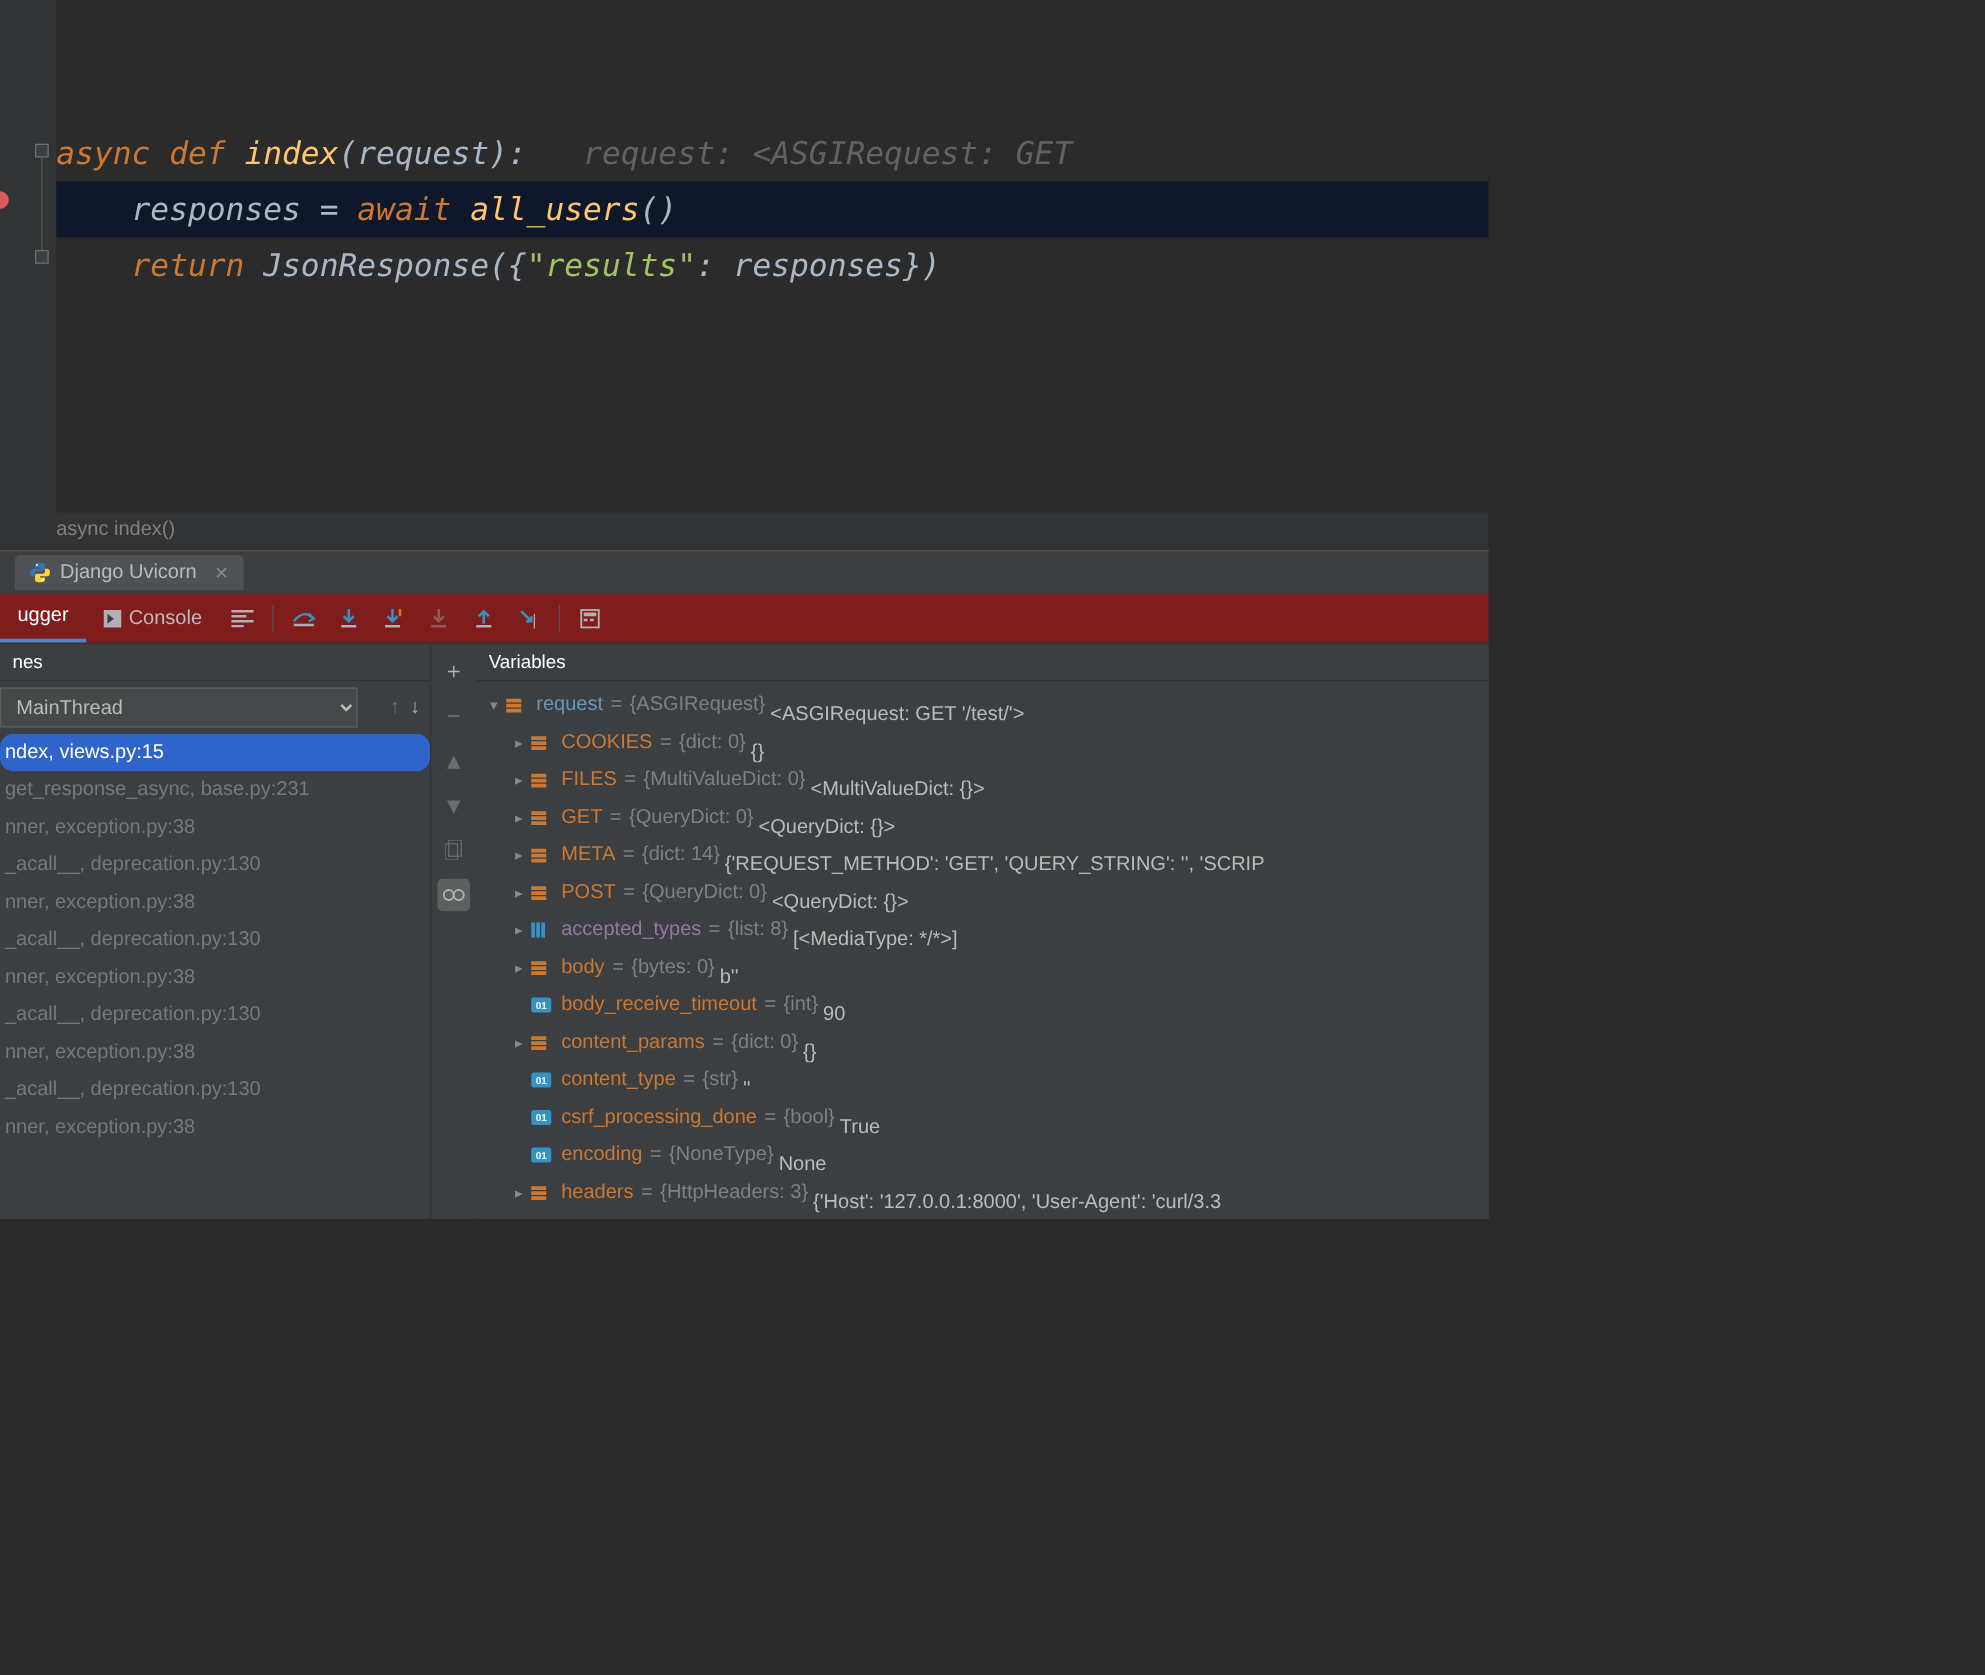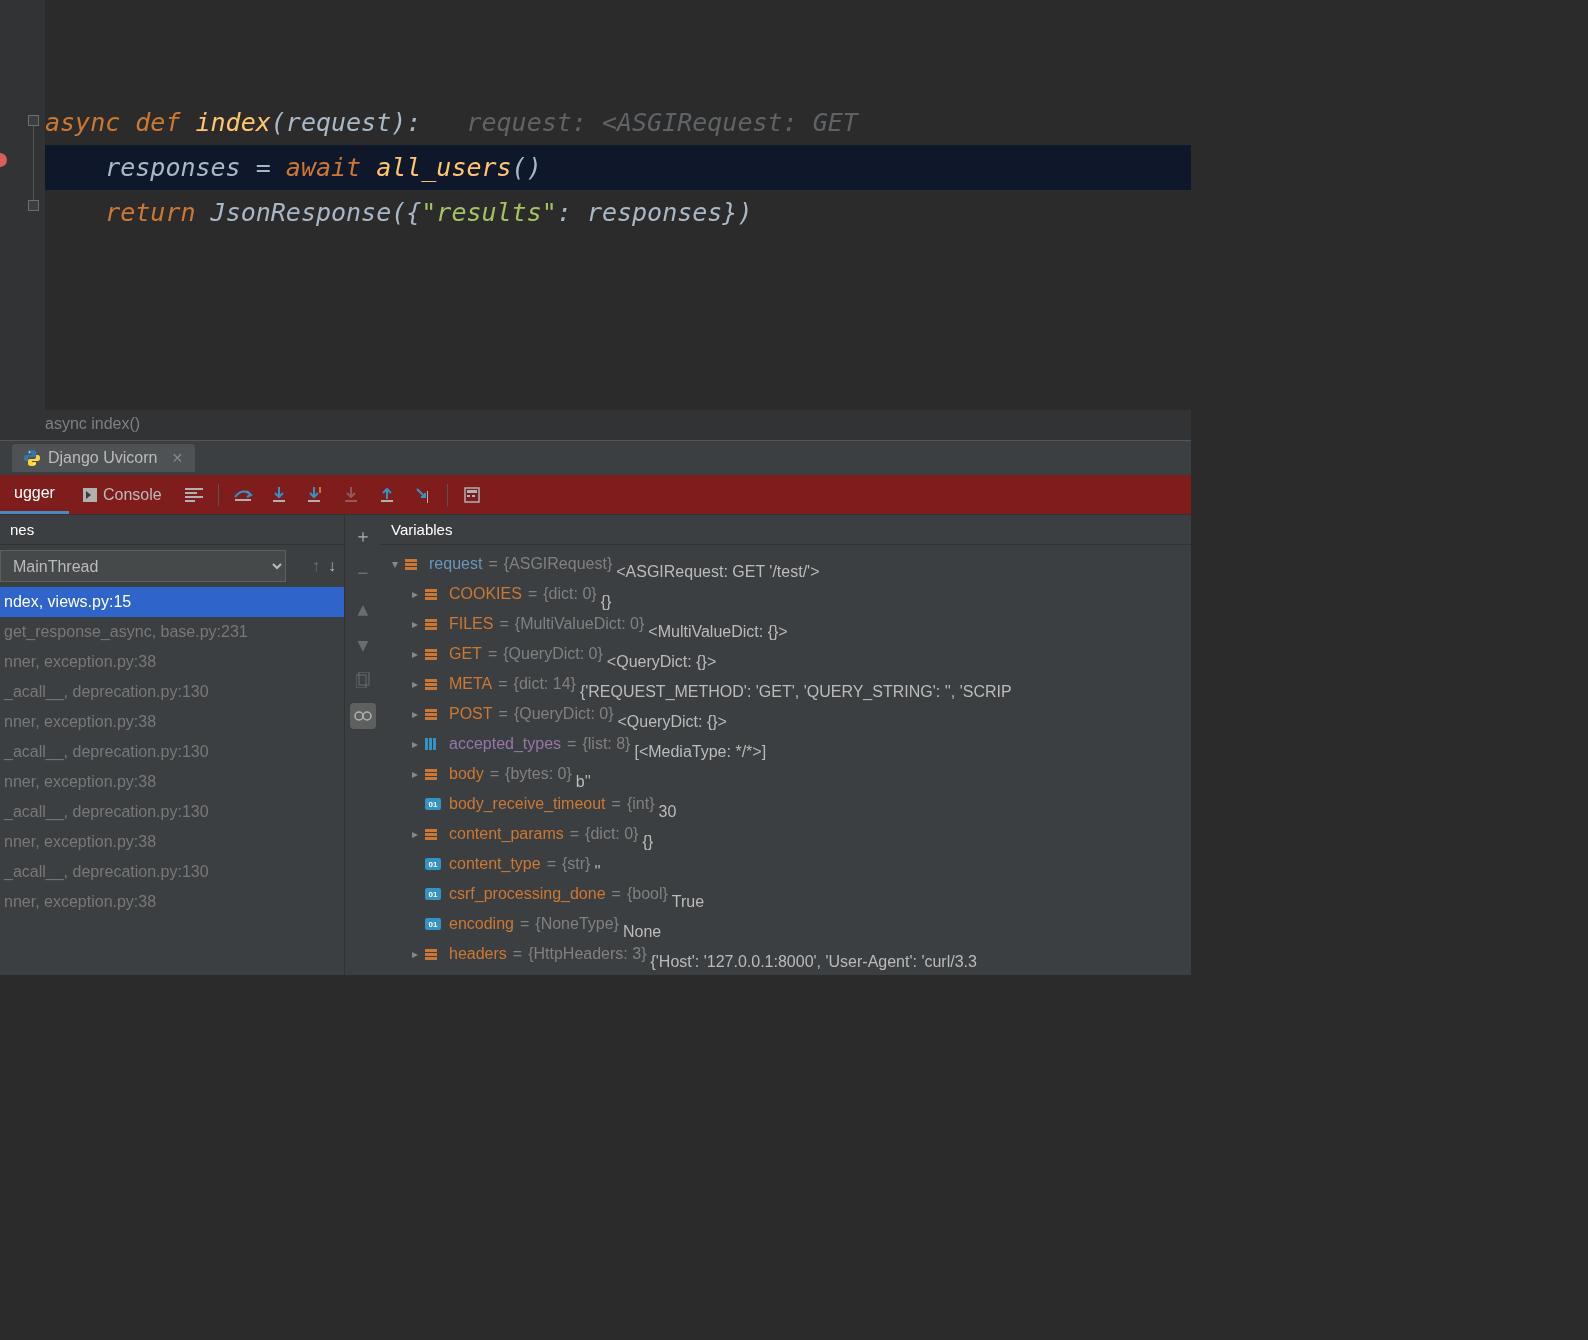--- a/index.html
+++ b/index.html
@@ -29,21 +29,21 @@
 .tool-btn { width:30px; height:30px; display:flex; align-items:center; justify-content:center; cursor:pointer; color:#afb1b3; margin:0 3px; }
 .console-icon { width:14px; height:14px; background:#afb1b3; position:relative; }
 .console-icon::after { content:''; position:absolute; left:3px; top:3px; border-left:5px solid #3c3f41; border-top:4px solid transparent; border-bottom:4px solid transparent; }
 .debug-body { display:flex; height:460px; background:#3c3f41; }
 .frames-panel { width:345px; background:#3c3f41; border-right:1px solid #323232; display:flex; flex-direction:column; font-family:'Segoe UI',sans-serif; }
 .panel-header { height:30px; padding:6px 10px; font-size:15px; color:#ffffff; border-bottom:1px solid #323232; }
 .thread-row { display:flex; align-items:center; padding:5px 0 5px 0; gap:18px; }
 .thread-select { flex:1; background:#45494a; border:1px solid #5e6060; color:#bbb; padding:4px 8px; font-size:16px; height:32px; font-family:inherit; }
 .thread-arrows { display:flex; gap:8px; padding:0 8px; color:#6e6e6e; }
 .frame-list { flex:1; overflow:hidden; }
-.frame-item { padding:6px 4px; font-size:16px; color:#787878; cursor:pointer; white-space:nowrap; overflow:hidden; }
+.frame-item { padding:6px 4px; font-size:16px; color:#787878; cursor:pointer; white-space:nowrap; overflow:hidden;border-radius:11px; }
 .frame-item.selected { background:#2f65ca; color:#fff; }
 .side-toolbar { width:36px; background:#3c3f41; display:flex; flex-direction:column; align-items:center; padding-top:8px; gap:10px; }
 .side-btn { width:26px; height:26px; display:flex; align-items:center; justify-content:center; color:#afb1b3; cursor:pointer; font-size:18px; }
 .side-btn.mute { background:#5e6060; border-radius:4px; }
 .vars-panel { flex:1; background:#3c3f41; display:flex; flex-direction:column; font-family:'Segoe UI',sans-serif; overflow:hidden; }
 .var-tree { flex:1; overflow:hidden; padding:4px 0; }
 .var-row { display:flex; align-items:center; height:30px; font-size:16px; white-space:nowrap; cursor:pointer; padding-left:6px; }
 .var-arrow { width:16px; color:#888; font-size:12px; display:inline-block; text-align:center; }
 .var-icon { width:18px; height:14px; margin:0 6px 0 2px; display:inline-flex; align-items:center; }
 .grp-icon { display:flex; flex-direction:column; gap:1px; }
@@ -315,21 +315,21 @@
           <span class="var-val"> b''</span>
         </div>
         <div class="var-row" style="padding-left: 26px;">
           <span class="var-arrow"></span>
           <span class="var-icon">
             <span class="prim-icon">01</span>
           </span>
           <span class="var-name">body_receive_timeout</span>
           <span class="var-eq"> = </span>
           <span class="var-type">{int}</span>
-          <span class="var-val"> 30</span>
+          <span class="var-val"> 90</span>
         </div>
         <div class="var-row" style="padding-left: 26px;">
           <span class="var-arrow">▸</span>
           <span class="var-icon">
             <span class="grp-icon">
               <span></span>
               <span></span>
               <span></span>
             </span>
           </span>

